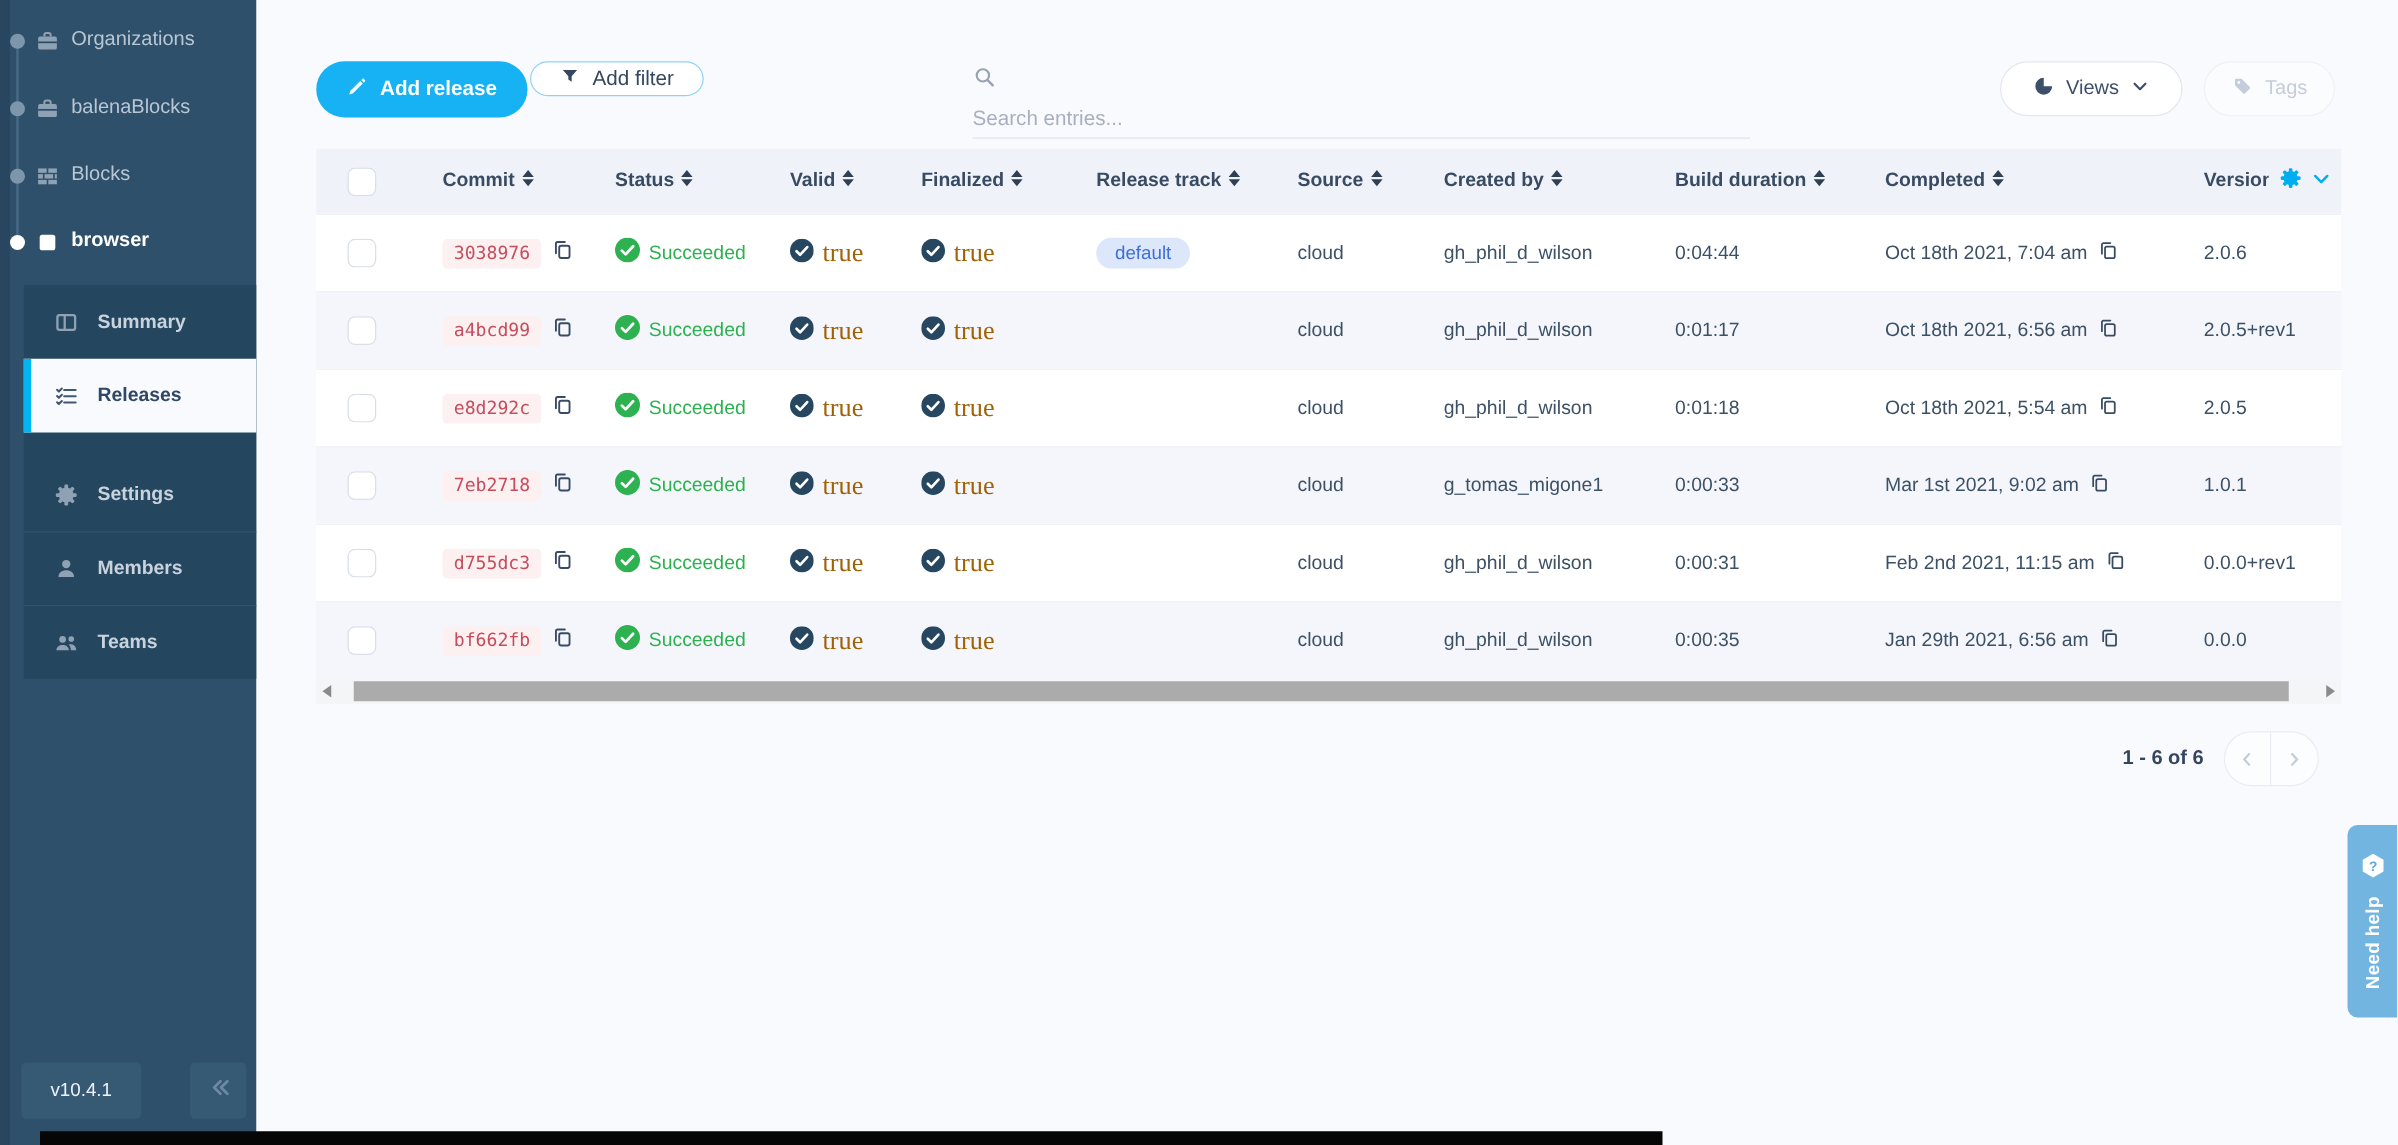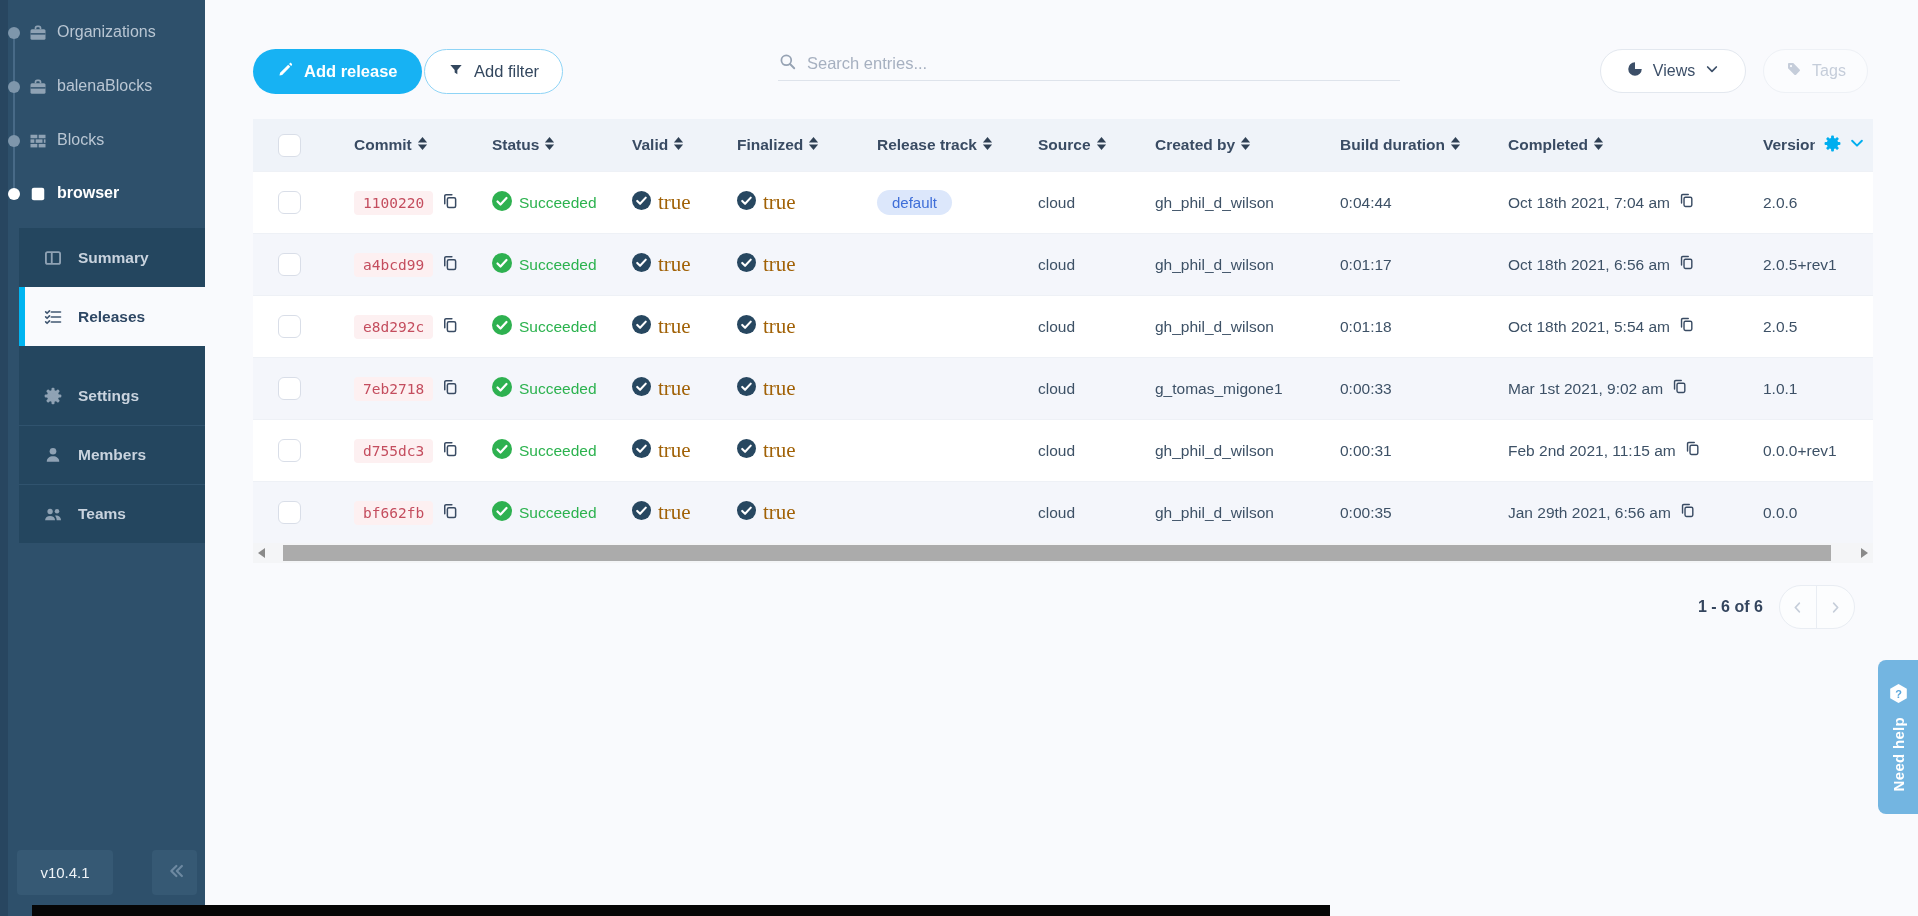--- a/index.html
+++ b/index.html
@@ -27,22 +27,22 @@
   .menu-item.active { background:#f9fafd; box-shadow:inset 6px 0 0 0 #00b5f1; border-top:none; }
   .menu-item.active + .menu-item { border-top:none;margin-top:20px; }
   .menu-item.active .menu-icon { color:#425872; }
   .menu-item.active .menu-label { color:#2e4764; }
 
   .version-badge { position:absolute; left:17px; bottom:21px; width:96px; height:45px; background:#365974; border-radius:4px; display:flex; align-items:center; justify-content:center; color:#eef3f7; font-size:15px; }
   .collapse-btn { position:absolute; left:152px; bottom:21px; width:45px; height:45px; background:#365974; border-radius:4px; display:flex; align-items:center; justify-content:center; color:#6d89a1; cursor:pointer; }
 
   
   .btn-add-release { position:absolute; left:253px; top:49px; height:45px; border-radius:23px; background:#17b2f3; color:#fff; border:none; display:flex; align-items:center; gap:10px; padding:4px 24px; font-size:16.5px; font-weight:700; font-family:inherit; cursor:pointer; }
-  .btn-add-filter { position:absolute; left:424px; top:49px; height:45px; border-radius:23px; background:#ffffff; color:#33475e; border:1px solid #8fd4f6; display:flex; align-items:center; gap:10px; padding:0 23px; font-size:16.5px; font-family:inherit; cursor:pointer;text-align:center; }
-  .searchbar { position:absolute; left:778px; top:52px; width:622px; display:flex; align-items:center; gap:10px; border-bottom:1px solid #dee3eb; padding-bottom:5px; }
+  .btn-add-filter { position:absolute; left:424px; top:49px; height:28px; border-radius:23px; background:#ffffff; color:#33475e; border:1px solid #8fd4f6; display:flex; align-items:center; gap:10px; padding:0 23px; font-size:16.5px; font-family:inherit; cursor:pointer;text-align:center; }
+  .searchbar { position:absolute; left:778px; top:52px; width:622px; display:flex; align-items:flex-start; gap:10px; border-bottom:1px solid #dee3eb; padding-bottom:5px;flex-direction:column; }
   .searchbar svg { color:#97a3b4; flex:none; }
   .searchbar input { border:none; outline:none; background:transparent; font-family:inherit; font-size:16.5px; color:#3d5166; width:100%; }
   .searchbar input::placeholder { color:#a6b0c0; }
   .btn-views { position:absolute; left:1600px; top:49px; height:44px; width:146px; border-radius:22px; background:#ffffff; border:1px solid #e3e8ef; color:#3c4f68; display:flex; align-items:center; justify-content:center; gap:9px; font-size:16px; font-family:inherit; cursor:pointer; }
   .btn-tags { position:absolute; left:1763px; top:49px; height:44px; width:105px; border-radius:22px; background:#fbfcfe; border:1px solid #eef1f6; color:#c5cdda; display:flex; align-items:center; justify-content:center; gap:9px; font-size:16px; font-family:inherit; cursor:default; }
 
   
   .table { position:absolute; left:253px; top:119px; width:1620px; }
   .thead, .trow { display:grid; grid-template-columns:85px 138px 140px 105px 140px 161px 117px 185px 168px 255px 126px; align-items:center; }
   .thead { height:52px; background:#eff3f9; color:#394b63; font-weight:700; font-size:15.5px; }
@@ -355,21 +355,21 @@
             </svg>
         </span>
       </div>
     </div>
 
   <div class="trow">
       <div class="cell cb">
           <span class="checkbox"></span>
         </div>
       <div class="cell">
-        <span class="code">1100220</span>
+        <span class="code">3038976</span>
         <span class="copy-icon">
           <svg viewBox="0 0 24 24" width="18" height="18" fill="none" stroke="currentColor" stroke-width="2" stroke-linecap="round" stroke-linejoin="round">
               <rect x="8.5" y="7.5" width="11" height="13" rx="2"></rect>
               <path d="M5 15.5 V5.2 A1.7 1.7 0 0 1 6.7 3.5 H14.5"></path>
             </svg>
         </span>
       </div>
       <div class="cell">
         <span class="status-ok">
           <svg viewBox="0 0 20 20" width="20" height="20">

